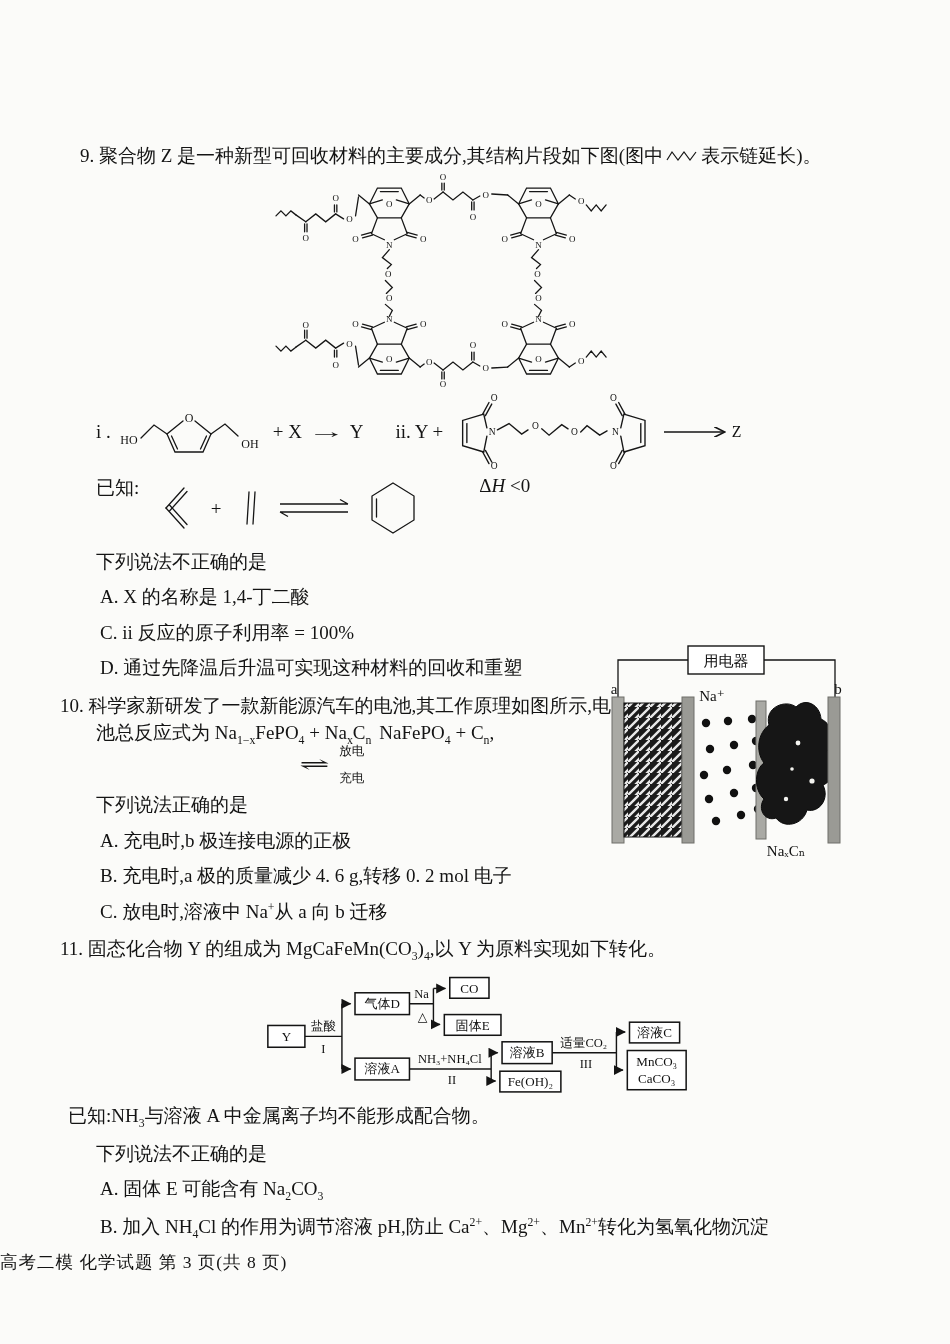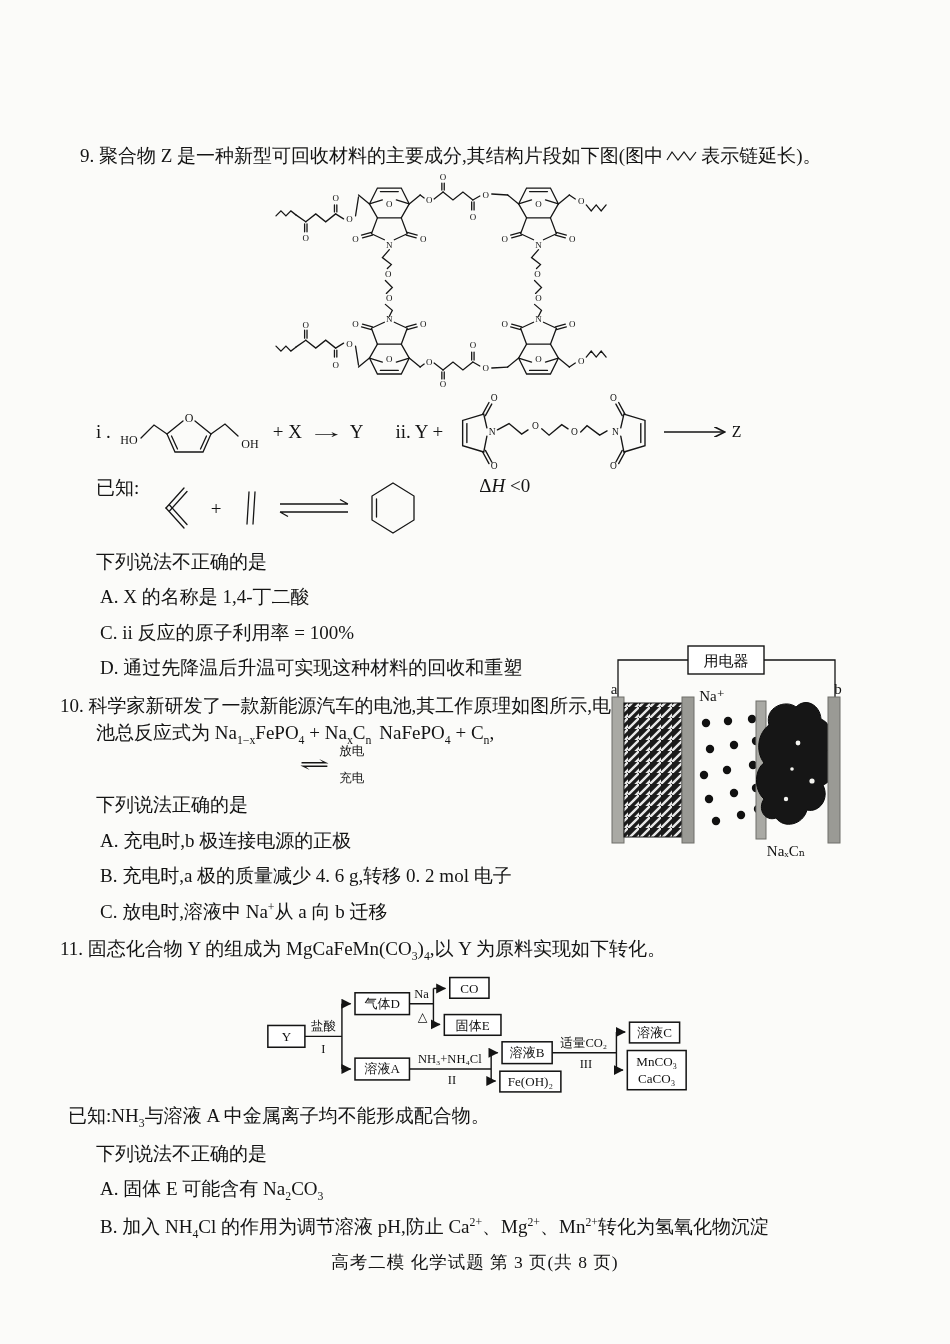--- a/index.html
+++ b/index.html
@@ -23,21 +23,21 @@
   .rxn-ii{display:flex;align-items:center;margin-left:26px;gap:4px;}
   .known-row{display:flex;align-items:flex-start;margin:4px 0 0 36px;gap:7px;}
   .dh{margin-left:26px;}
   .larr{display:inline-block;transform:scaleX(2.0);margin:0 10px;}
   .cond{display:inline-flex;flex-direction:column;align-items:center;line-height:1;
         vertical-align:-16px;margin:0 4px;font-size:12.5px;}
   .cond .ar{font-size:17px;transform:scaleX(2.1);line-height:.8;}
   .battery-abs{position:absolute;left:606px;top:641px;line-height:0;}
   .q10-stem{max-width:520px;}
   .flow-wrap{margin:6px 0 0 182px;line-height:0;}
-  .footer{position:absolute;left:0;right:0;bottom:70px;text-align:center;
+  .footer{position:absolute;left:0;right:0;bottom:70px;
           font-size:17.5px;letter-spacing:1px;}
   .zz{vertical-align:-1px;margin:0 2px;}
   svg{overflow:visible;}
   svg text{font-family:"Liberation Serif","DejaVu Serif",serif;}
   .sk{stroke:#161616;stroke-width:1.3;fill:none;stroke-linecap:round;}
   .skt{stroke:#161616;stroke-width:1.2;fill:none;}
   .al{font-size:9px;text-anchor:middle;fill:#111;}
   .al2{font-size:12px;text-anchor:middle;fill:#111;}
   .boxr{fill:#fff;stroke:#141414;stroke-width:1.4;}
   .ft{font-size:12px;text-anchor:middle;fill:#111;}

